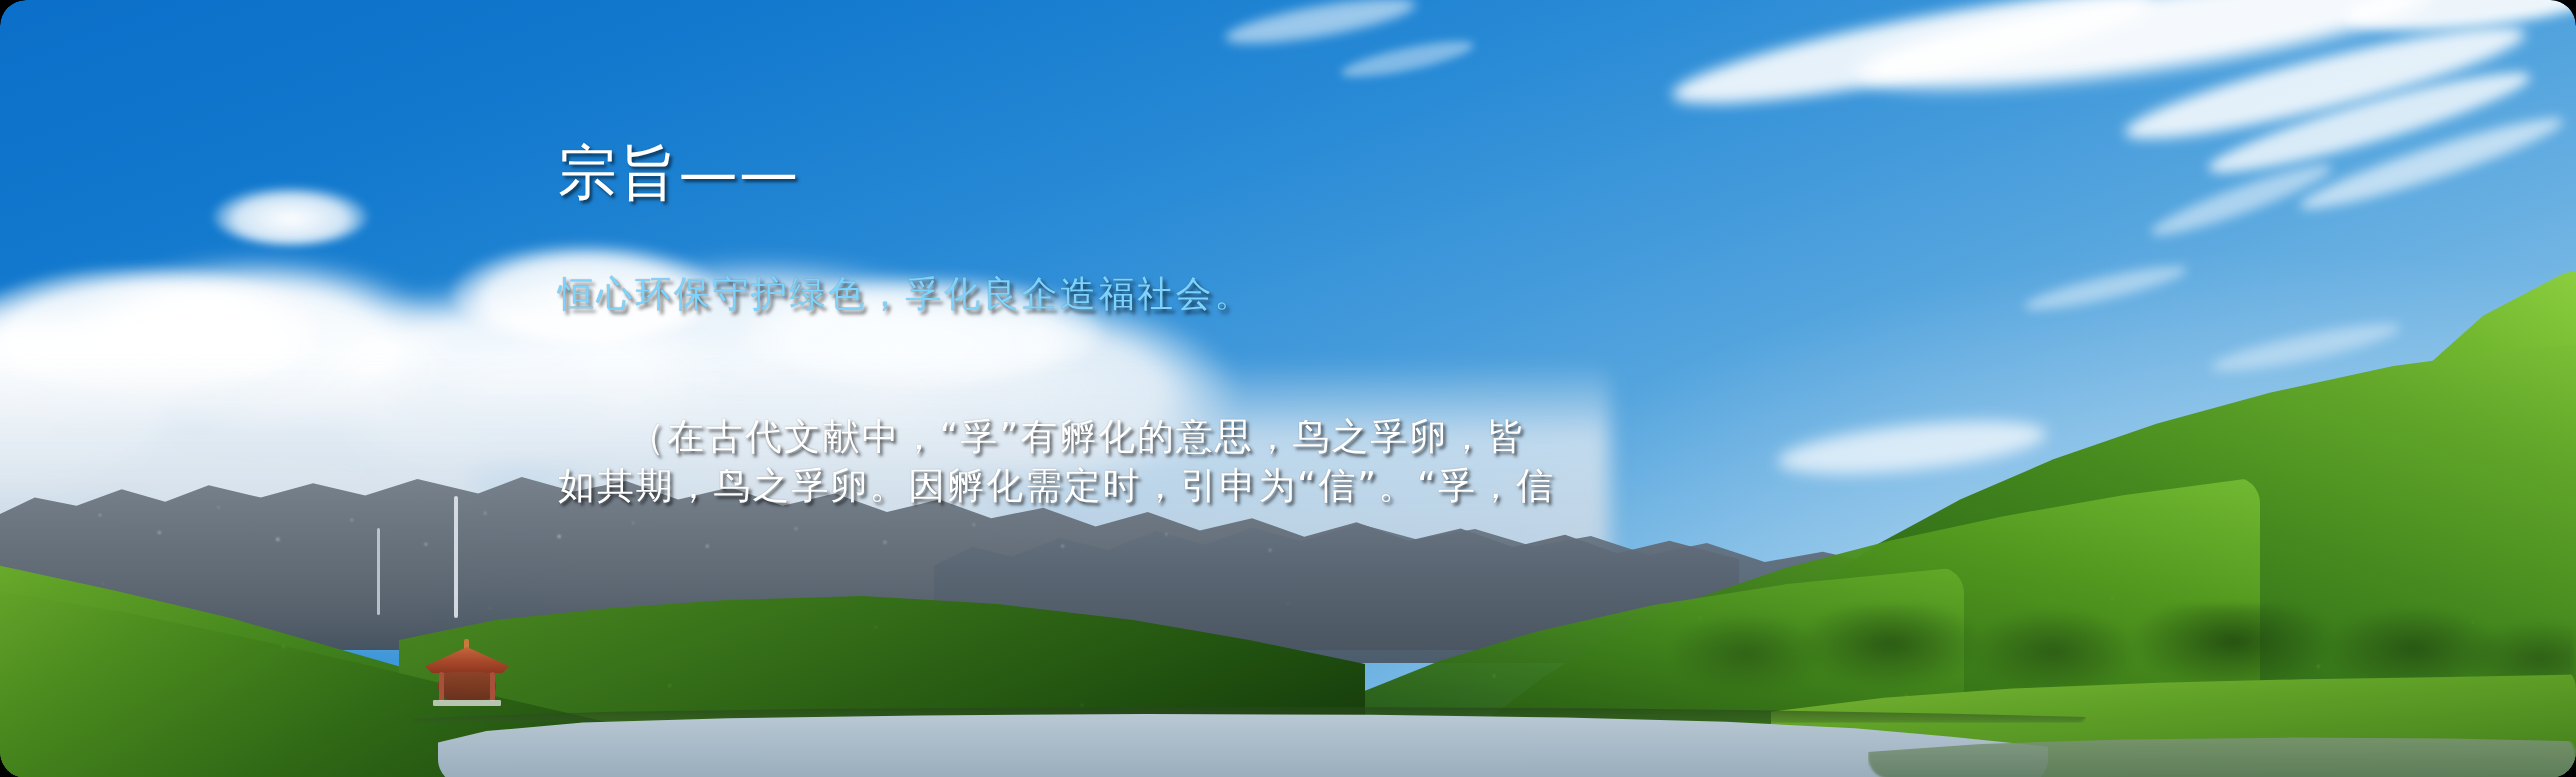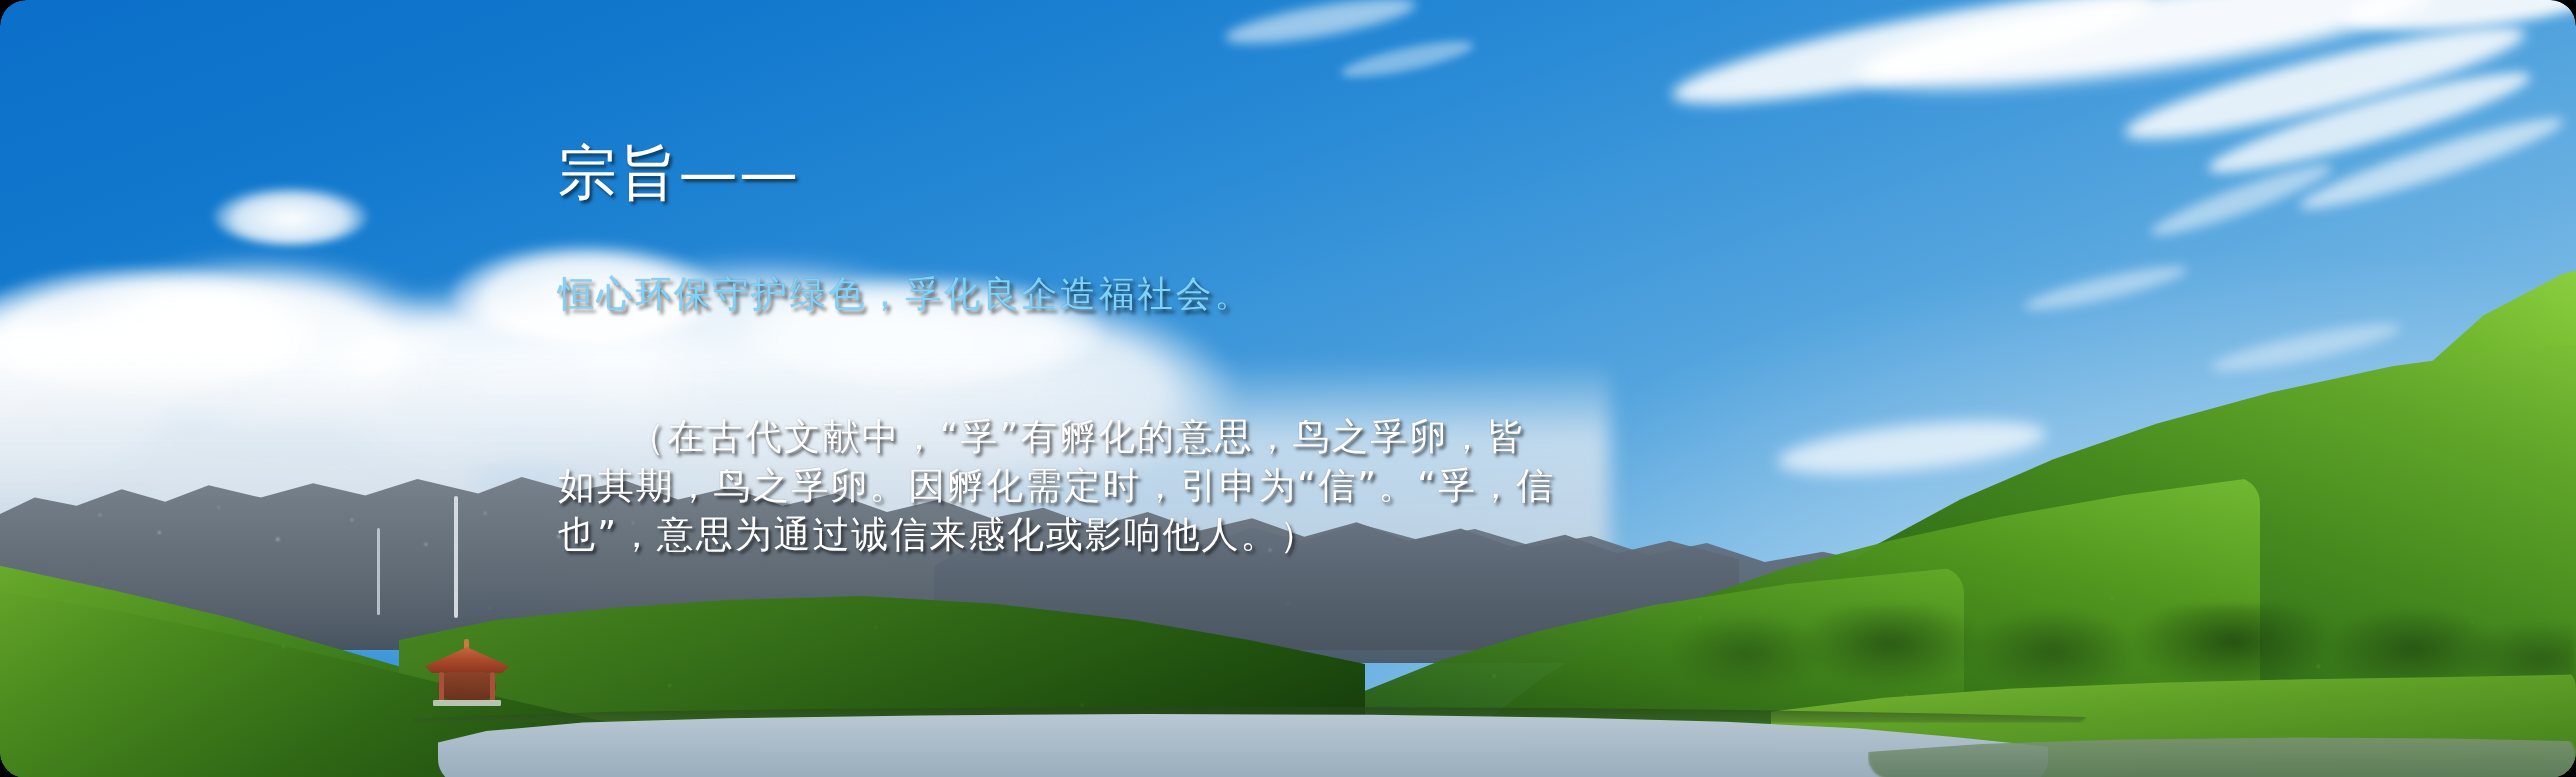--- a/index.html
+++ b/index.html
@@ -324,18 +324,17 @@
 
   <div class="text-layer">
 
     <div class="title">宗旨——</div>
 
     <div class="subtitle">恒心环保守护绿色，孚化良企造福社会。</div>
 
     <div class="note">
       <div class="note-line indent">（在古代文献中，“孚”有孵化的意思，鸟之孚卵，皆</div>
       <div class="note-line">如其期，鸟之孚卵。因孵化需定时，引申为“信”。“孚，信</div>
-      <div class="note-line">也”，意思为通过诚信来感化或影响他人。）</div>
     </div>
 
   </div>
 </div>
 
 
 </body></html>

